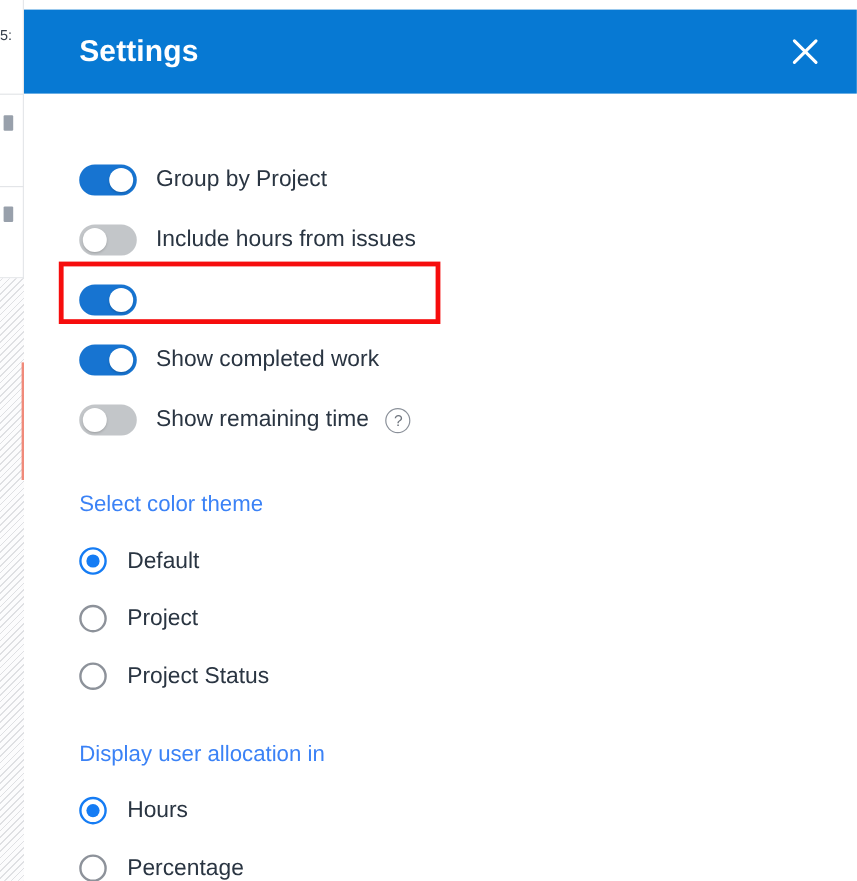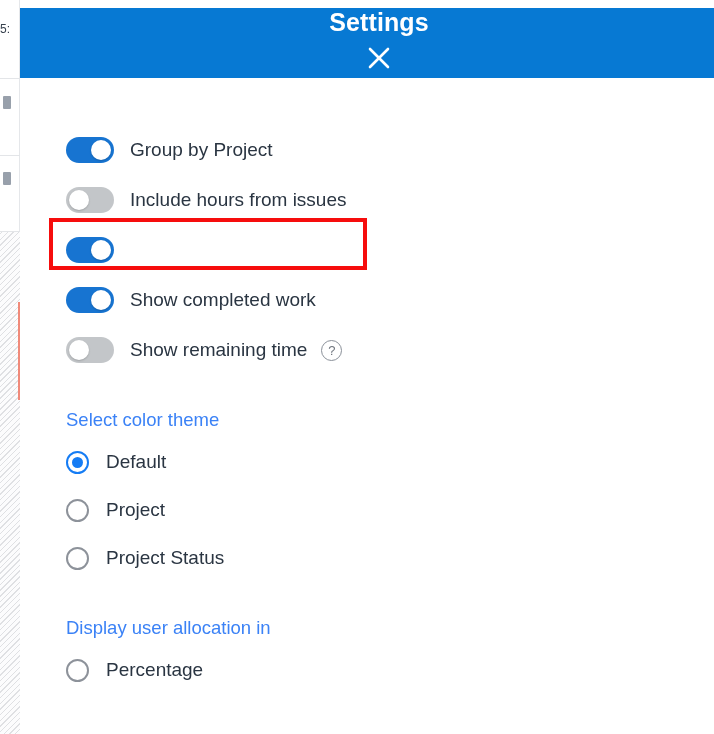--- a/index.html
+++ b/index.html
@@ -89,21 +89,20 @@
   }
   #modal-header {
     position: relative;
     height: 70px;
     background: #0779d3;
     display: flex;
     align-items: center;
     justify-content: space-between;
     padding: 0 22px 0 46px;
     box-sizing: border-box;
-    flex-direction: column;
   }
   #modal-title {
     color: #ffffff;
     font-size: 25px;
     font-weight: bold;
     letter-spacing: 0.1px;
   }
   #close-btn {
     width: 42px;
     height: 42px;
@@ -185,21 +184,21 @@
 
   
   .section { margin-top: 42px; }
   .section-title {
     font-size: 18.5px;
     color: #3b82f6;
     margin-bottom: 14px;
   }
   .radio-row {
     display: flex;
-    align-items: center;
+    align-items: flex-end;
     height: 34px;
     margin-bottom: 14px;
     cursor: pointer;
   }
   .radio {
     flex: 0 0 auto;
     width: 23px;
     height: 23px;
     border-radius: 50%;
     border: 2px solid #8d929a;
@@ -307,20 +306,24 @@
 
       <div class="radio-row">
         <div class="radio"></div>
         <div class="radio-label">Project Status</div>
       </div>
     </div>
 
     <div class="section">
       <div class="section-title">Display user allocation in</div>
 
+      <div class="radio-row">
+        <div class="radio checked"></div>
+        <div class="radio-label">Hours</div>
+      </div>
 
       <div class="radio-row">
         <div class="radio"></div>
         <div class="radio-label">Percentage</div>
       </div>
     </div>
 
   </div>
 </div>
 

